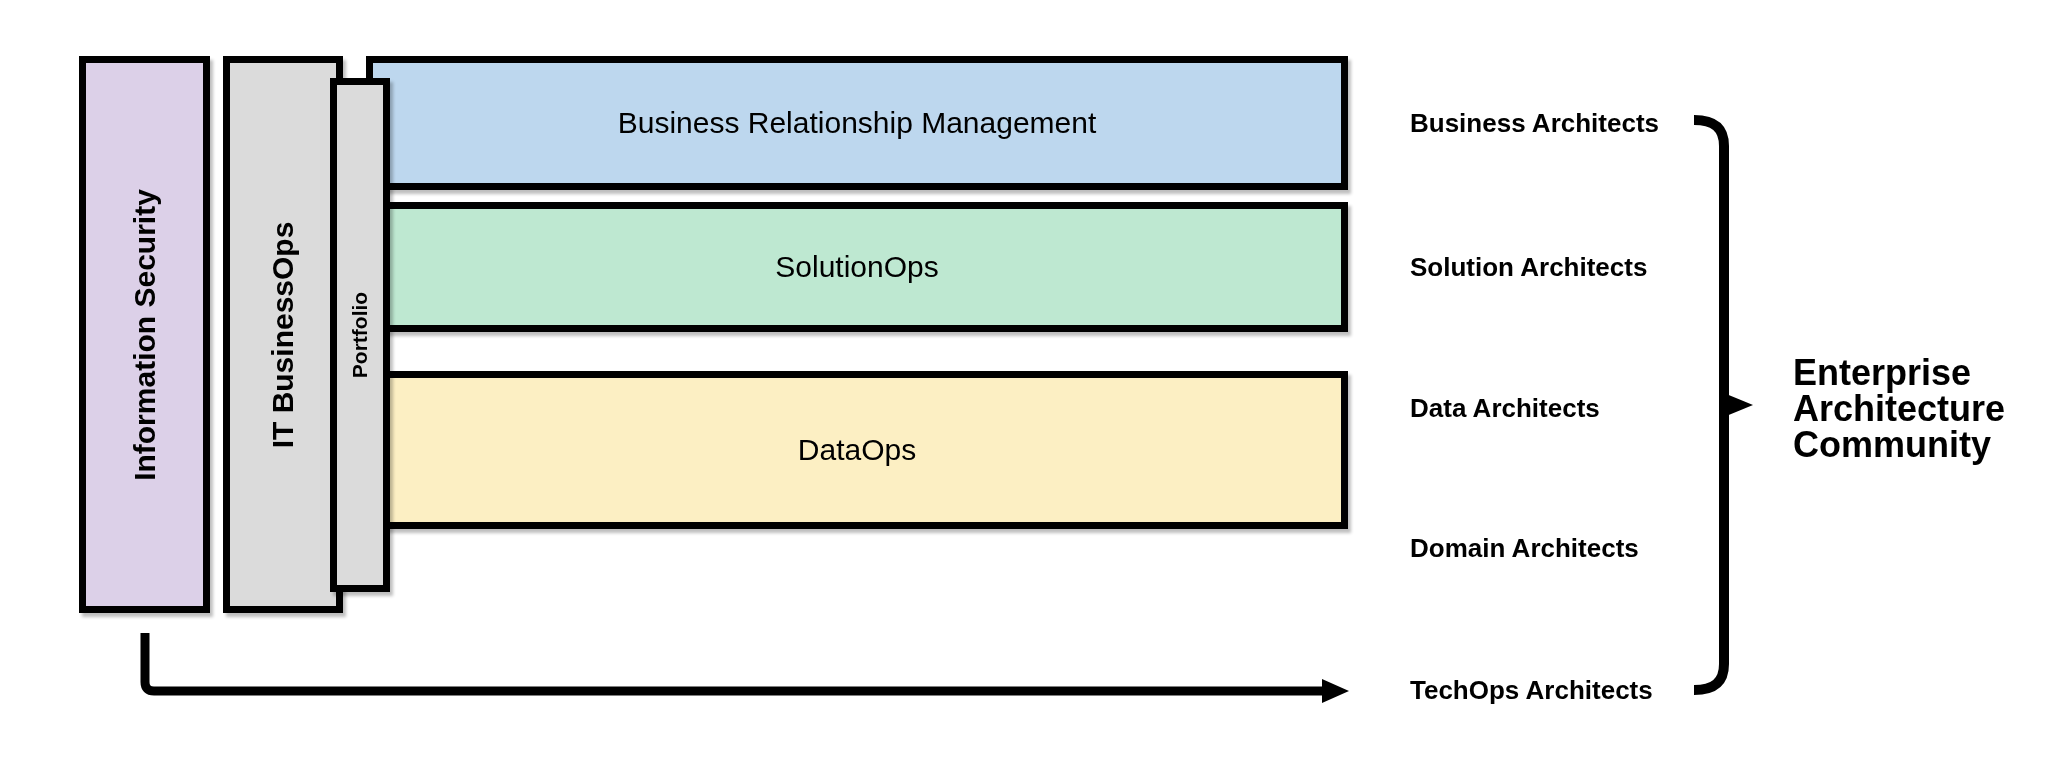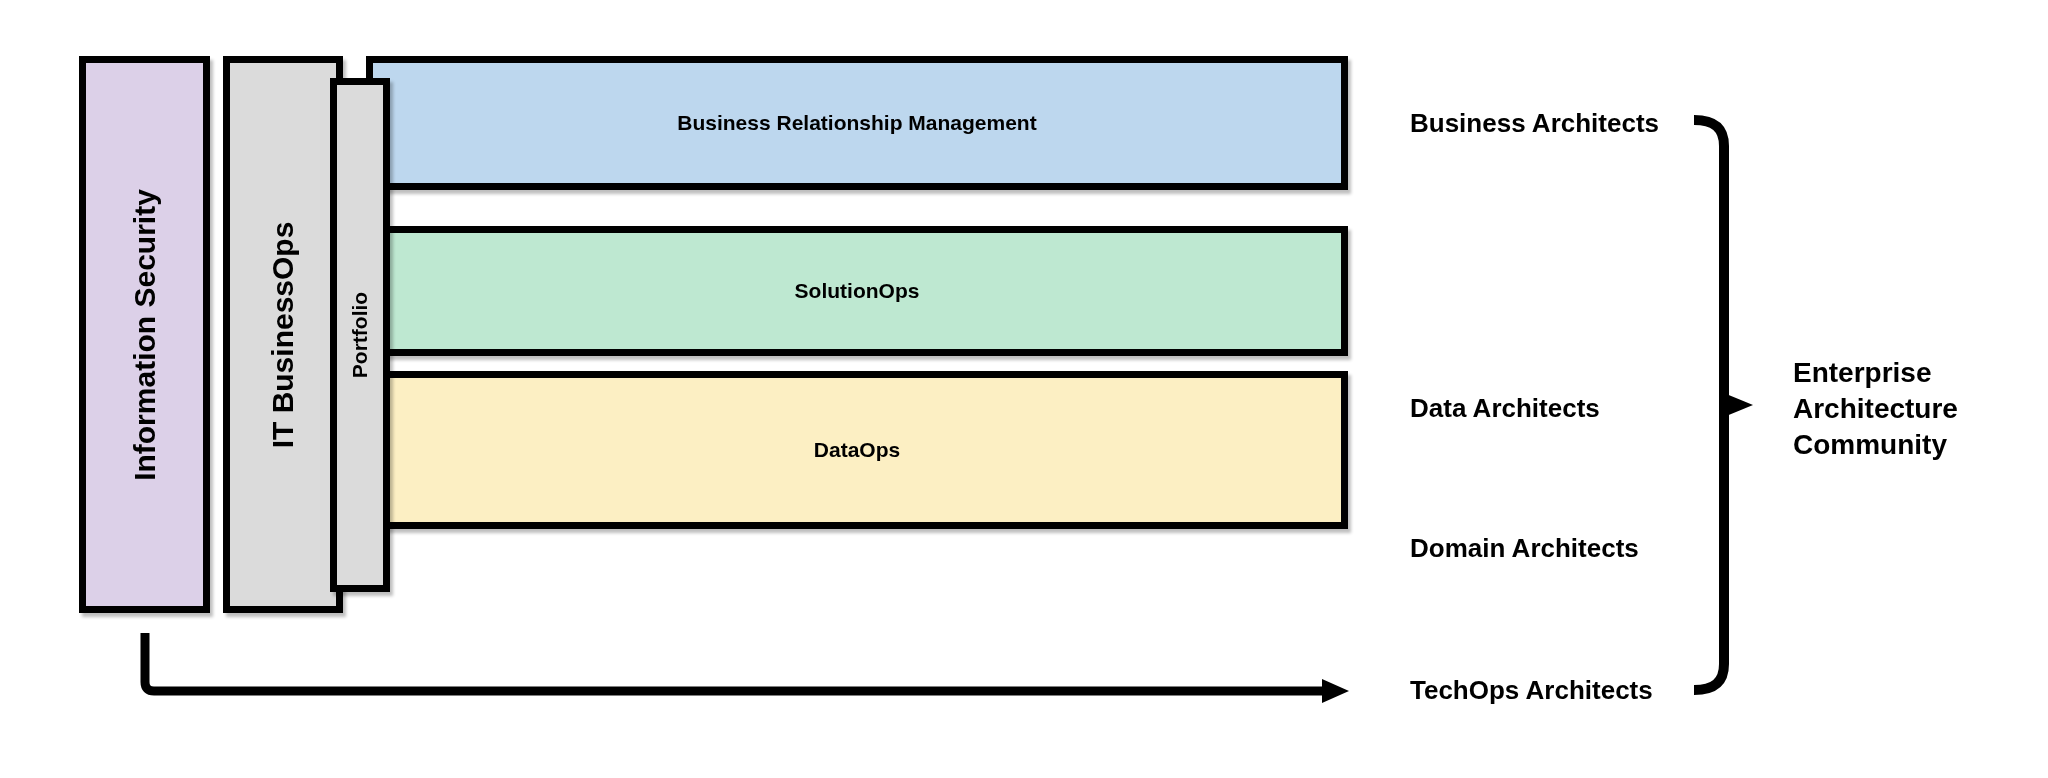--- a/index.html
+++ b/index.html
@@ -19,41 +19,41 @@
   .bar {
     position: absolute;
     box-sizing: border-box;
     border: 7px solid #000;
     display: flex;
     align-items: center;
     justify-content: center;
     box-shadow: 3px 4px 3px rgba(0,0,0,0.25);
   }
   .hbar-label {
-    font-weight: bold;
-    font-size: 21px;
+    font-weight: normal;
+    font-size: 30px;
     white-space: nowrap;
   }
   .vbar-label {
     font-weight: bold;
     font-size: 30px;
     white-space: nowrap;
     transform: rotate(-90deg);
   }
   .vbar-label.small {
     font-size: 21px;
   }
   
   #bar-information-security { left: 79px;  top: 56px; width: 131px; height: 557px; z-index: 2; }
   #bar-it-businessops       { left: 223px; top: 56px; width: 120px; height: 557px; z-index: 2; }
   #bar-portfolio            { left: 330px; top: 78px; width: 60px;  height: 514px; z-index: 5; }
   
   .hbar { left: 366px; width: 982px; z-index: 1; }
   #bar-brm         { top: 56px;  height: 134px; }
-  #bar-solutionops { top: 202px; height: 130px; margin-top: 24px; }
+  #bar-solutionops { top: 202px; height: 130px; }
   #bar-dataops     { top: 343px; height: 158px; margin-top: 28px; }
   #bar-techops     { top: 483px; height: 130px; }
   
   .architect-label {
     position: absolute;
     left: 1410px;
     transform: translateY(-50%);
     font-weight: bold;
     font-size: 26px;
     white-space: nowrap;
@@ -64,21 +64,21 @@
   #arch-2 { top: 408px; }
   #arch-3 { top: 548px; }
   #arch-4 { top: 690px; }
   
   #group-label {
     position: absolute;
     left: 1793px;
     top: 355px;
     width: 235px;
     font-weight: bold;
-    font-size: 28px;
+    font-size: 36px;
     line-height: 36px;
     z-index: 4;
   }
   
   #overlay {
     position: absolute;
     left: 0; top: 0;
     width: 2048px; height: 778px;
     z-index: 6;
     pointer-events: none;
@@ -108,20 +108,21 @@
   <div class="bar hbar" id="bar-dataops" style="background: rgb(252, 239, 195);">
     <span class="hbar-label">DataOps</span>
   </div>
 
 
   <div class="bar" id="bar-portfolio" style="background: rgb(219, 219, 219);">
     <span class="vbar-label small">Portfolio</span>
   </div>
 
   <div class="architect-label" id="arch-0">Business Architects</div>
+  <div class="architect-label" id="arch-1">Solution Architects</div>
   <div class="architect-label" id="arch-2">Data Architects</div>
   <div class="architect-label" id="arch-3">Domain Architects</div>
   <div class="architect-label" id="arch-4">TechOps Architects</div>
 
   <div id="group-label">Enterprise Architecture Community</div>
 
   <svg id="overlay" viewBox="0 0 2048 778" xmlns="http://www.w3.org/2000/svg">
 
     <path d="M 1694 120 C 1714 120 1724 128 1724 146 L 1724 392 L 1724 418 L 1724 664 C 1724 682 1714 690 1694 690" fill="none" stroke="#000000" stroke-width="10" stroke-linecap="butt"></path>
     <polygon points="1719,391 1753,405 1719,419" fill="#000000"></polygon>

